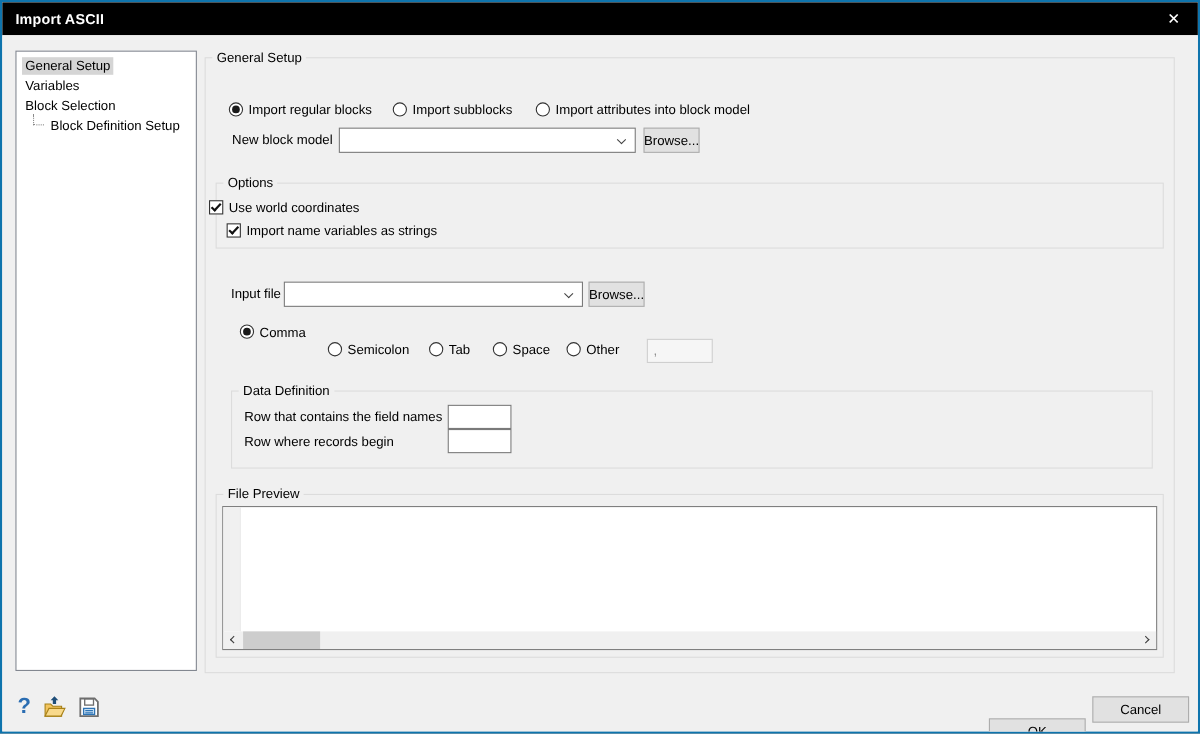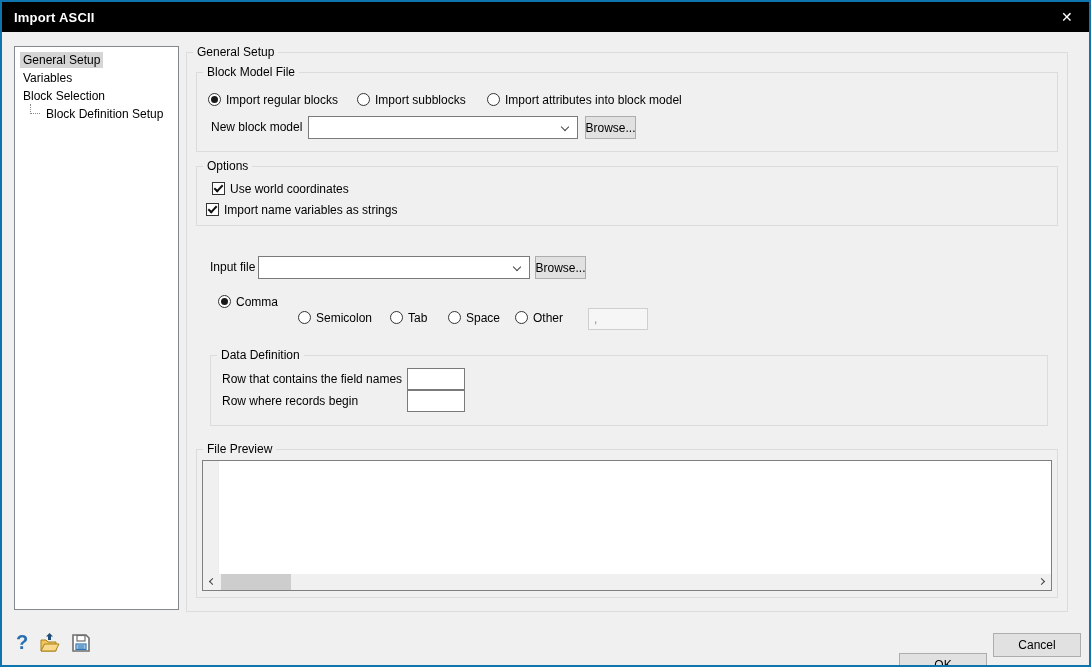--- a/index.html
+++ b/index.html
@@ -124,23 +124,20 @@
       <div class="tree-item indented">
         <span class="branch"></span>
         <span class="ti-label">Block Definition Setup</span>
       </div>
     </div>
 
     <div class="groupbox" style="left:184px;top:20px;width:882px;height:560px;">
       <span class="gb-label">General Setup</span>
     </div>
 
-    <div class="groupbox" style="left:194px;top:40px;width:862px;height:80px;">
-      <span class="gb-label">Block Model File</span>
-    </div>
     <div class="radio checked" style="left:206px;top:60px;">
       <span class="dot"></span>
       <span>Import regular blocks</span>
     </div>
     <div class="radio" style="left:355px;top:60px;">
       <span class="dot"></span>
       <span>Import subblocks</span>
     </div>
     <div class="radio" style="left:485px;top:60px;">
       <span class="dot"></span>
@@ -151,21 +148,21 @@
       <span class="combo-value"></span>
       <span class="chev"></span>
     </div>
     <div class="btn" style="left:583px;top:84px;width:51px;height:23px;">
       <span>Browse...</span>
     </div>
 
     <div class="groupbox" style="left:194px;top:134px;width:862px;height:60px;">
       <span class="gb-label">Options</span>
     </div>
-    <div class="checkbox checked" style="left:210px;top:149px;justify-content:center;">
+    <div class="checkbox checked" style="left:188px;top:149px;justify-content:center;">
       <span class="box"></span>
       <span>Use world coordinates</span>
     </div>
     <div class="checkbox checked" style="left:204px;top:170px;">
       <span class="box"></span>
       <span>Import name variables as strings</span>
     </div>
 
     <div class="label" style="left:208px;top:228px;">Input file</div>
     <div class="combo" style="left:256px;top:224px;width:272px;height:23px;">

